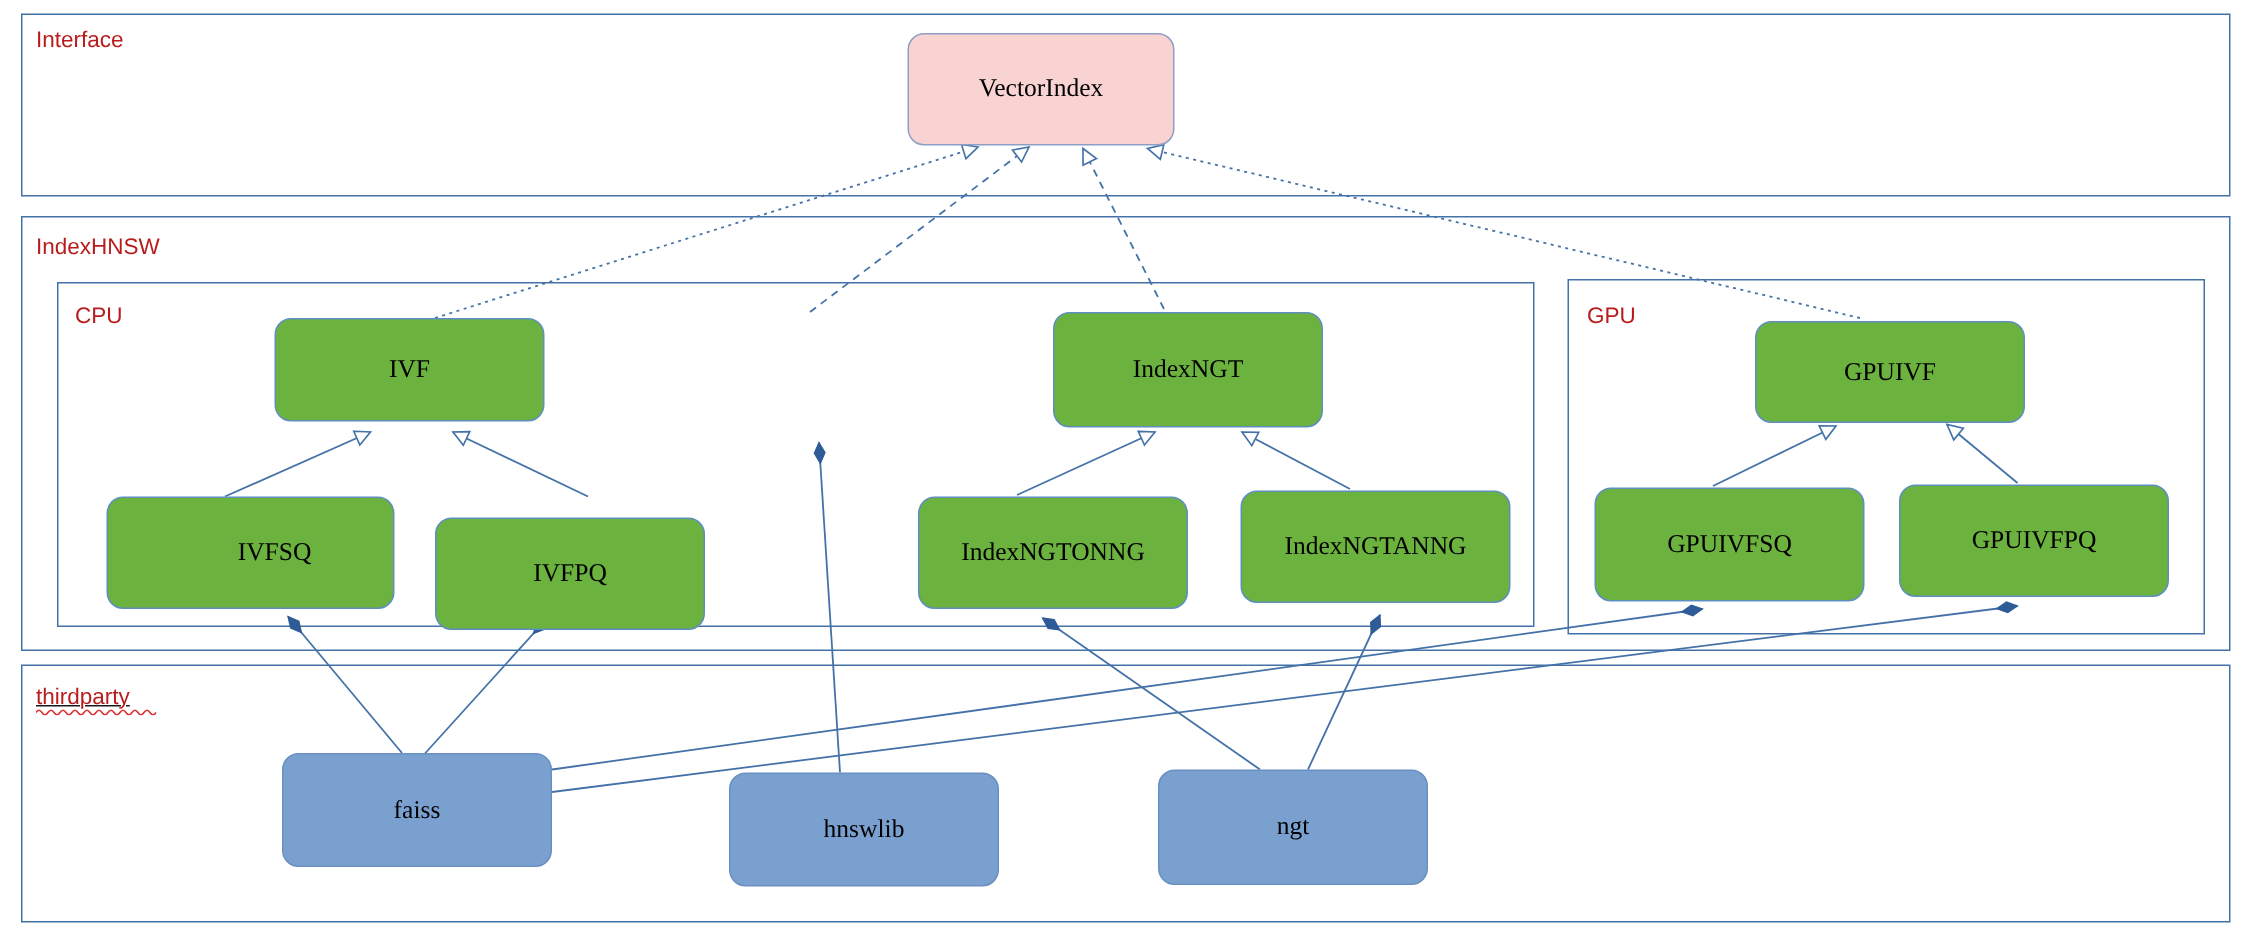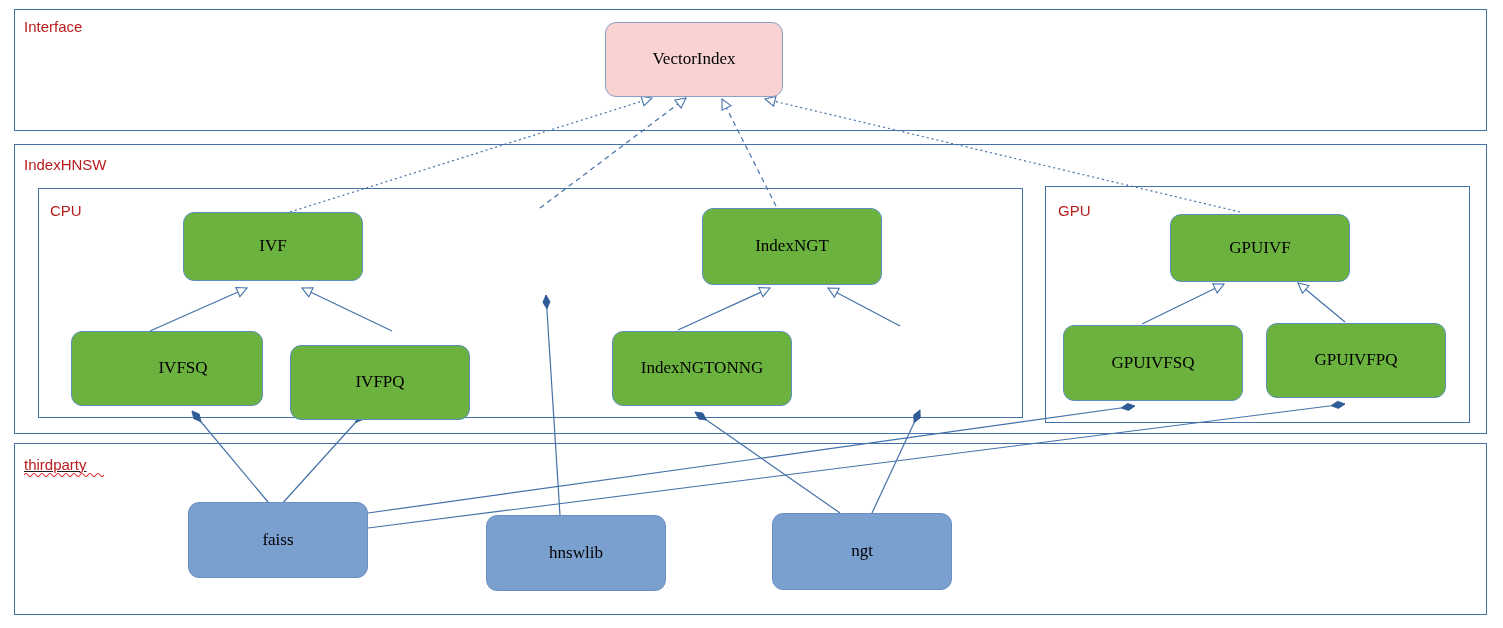--- a/index.html
+++ b/index.html
@@ -130,20 +130,21 @@
 
 
   <div class="node green" style="left:702px; top:208px; width:180px; height:77px;text-align:right;">IndexNGT</div>
 
   <div class="node green" style="left:71px; top:331px; width:192px; height:75px;padding-left:32px;">IVFSQ</div>
 
   <div class="node green" style="left:290px; top:345px; width:180px; height:75px;">IVFPQ</div>
 
   <div class="node green" style="left:612px; top:331px; width:180px; height:75px;">IndexNGTONNG</div>
 
+  <div class="node green" style="left:827px; top:327px; width:180px; height:75px;">IndexNGTANNG</div>
 
   <div class="node green" style="left:1170px; top:214px; width:180px; height:68px;">GPUIVF</div>
 
   <div class="node green" style="left:1063px; top:325px; width:180px; height:76px;">GPUIVFSQ</div>
 
   <div class="node green" style="left:1266px; top:323px; width:180px; height:75px;">GPUIVFPQ</div>
 
   <div class="node blue" style="left:188px; top:502px; width:180px; height:76px;">faiss</div>
 
   <div class="node blue" style="left:486px; top:515px; width:180px; height:76px;text-align:center;">hnswlib</div>

